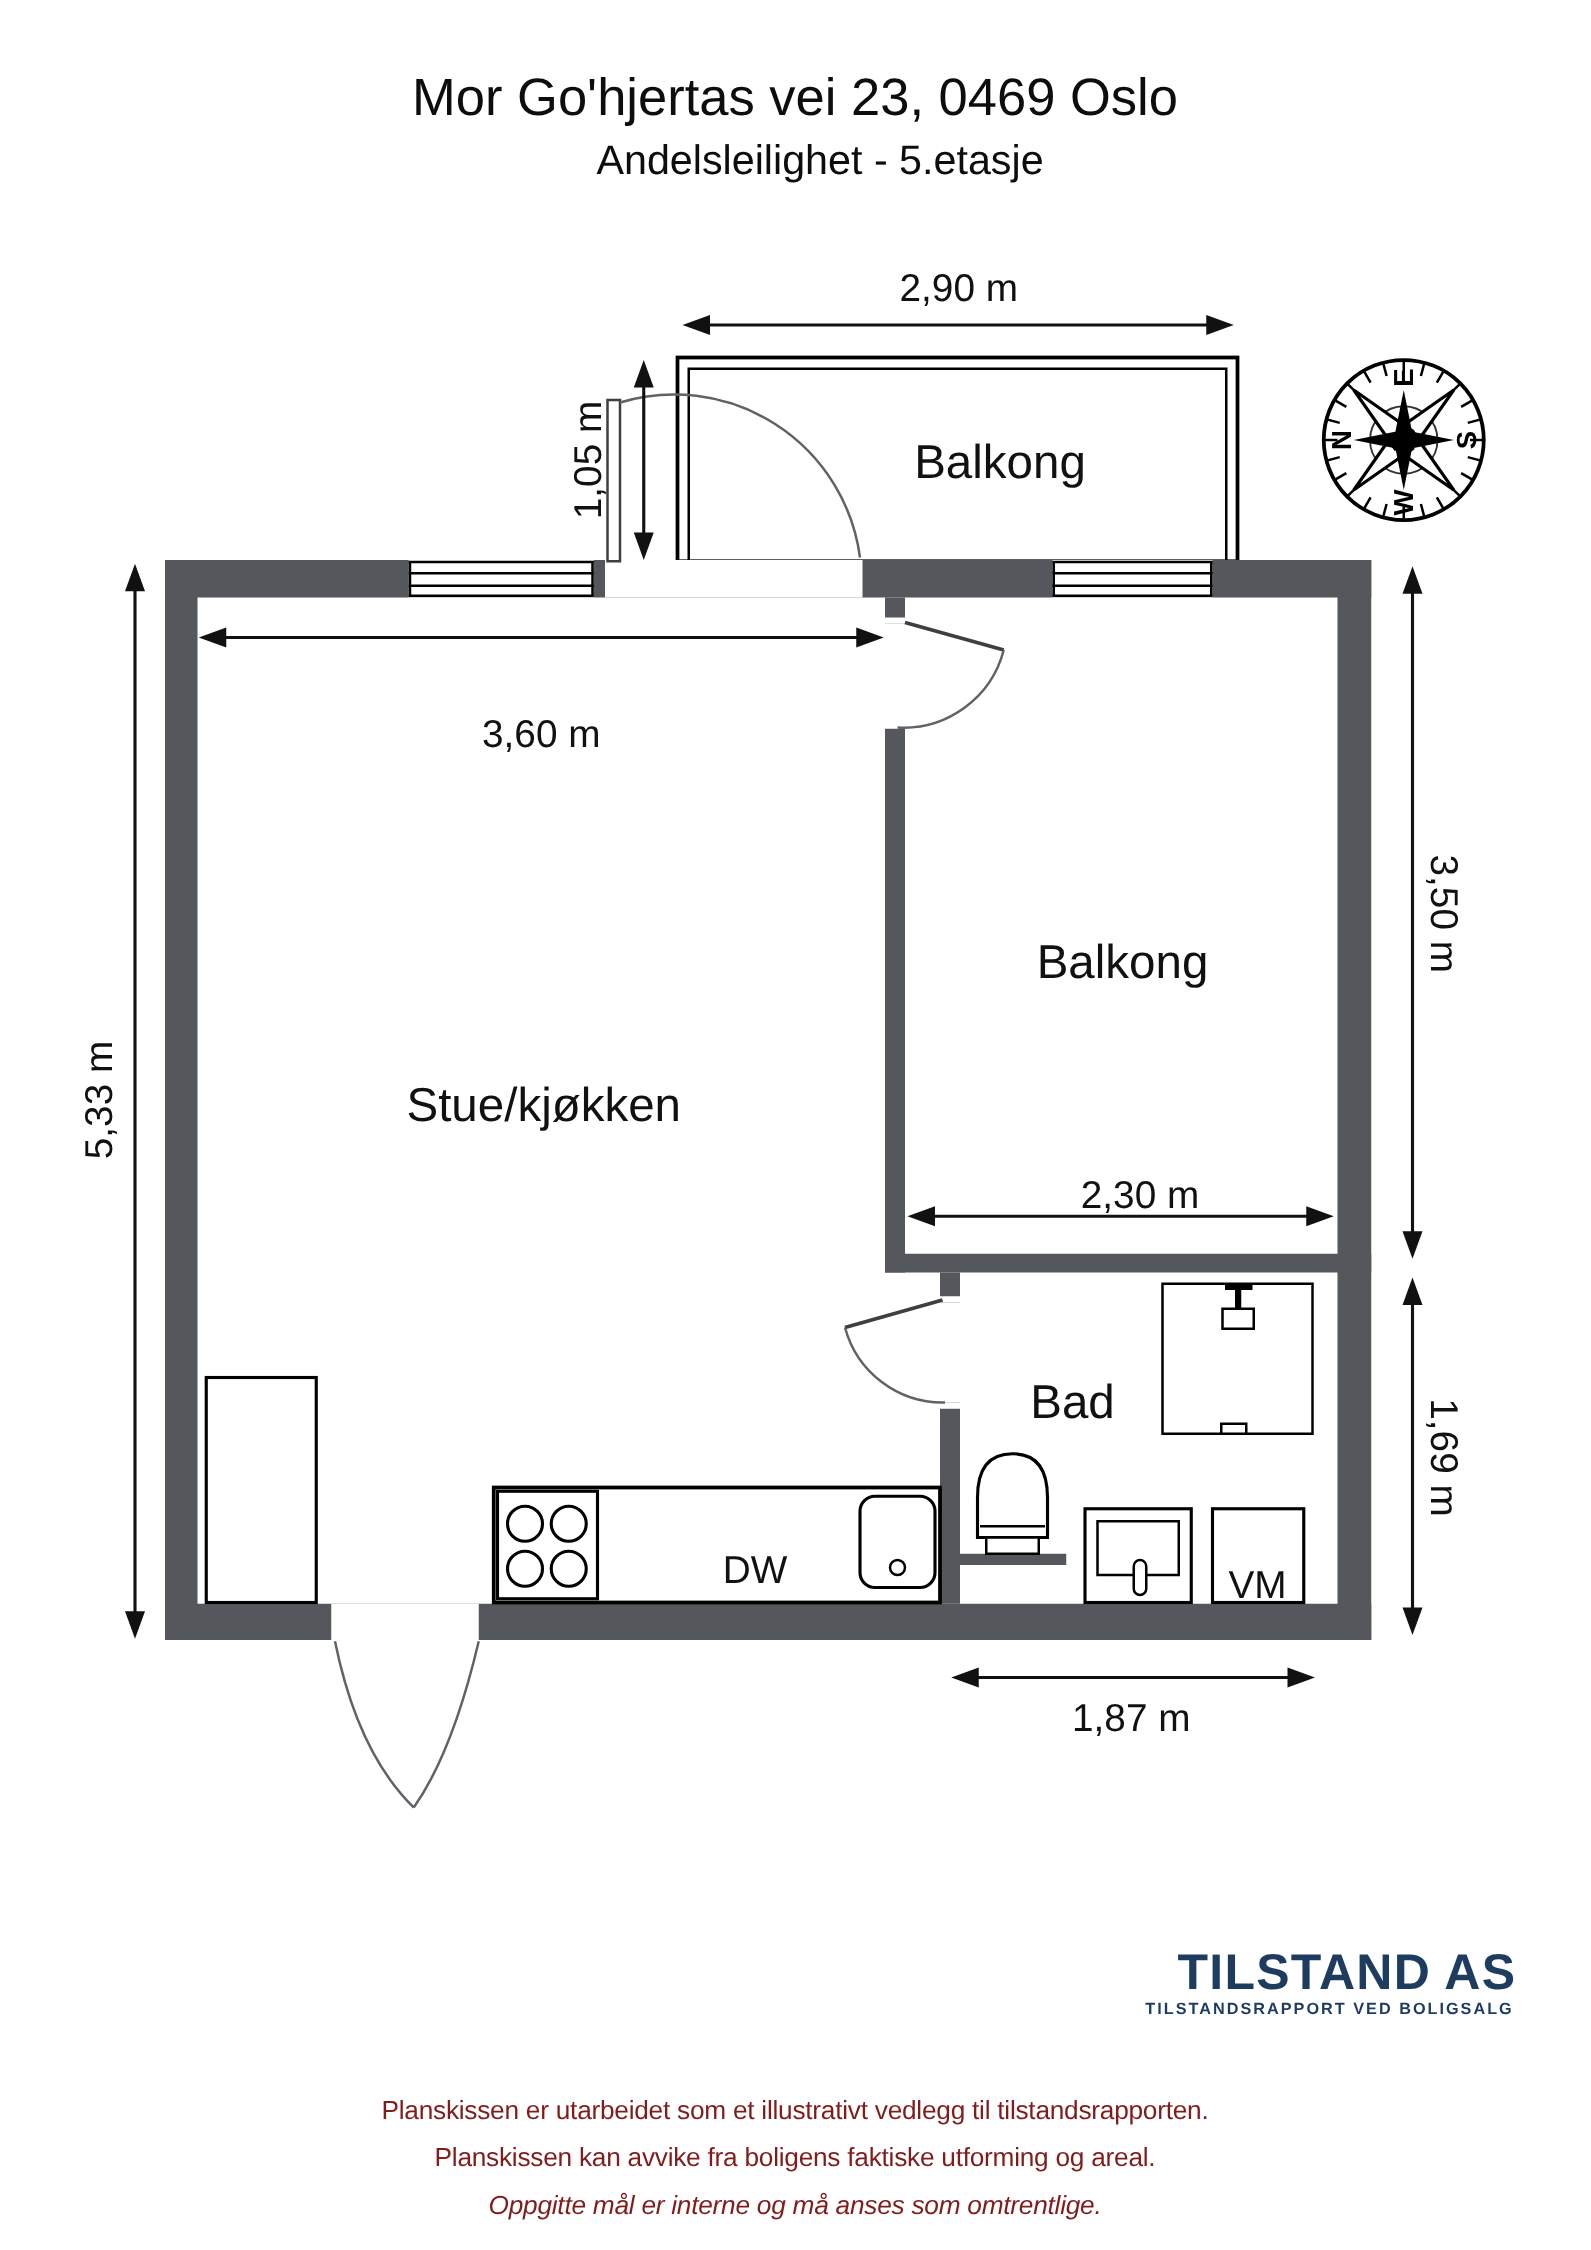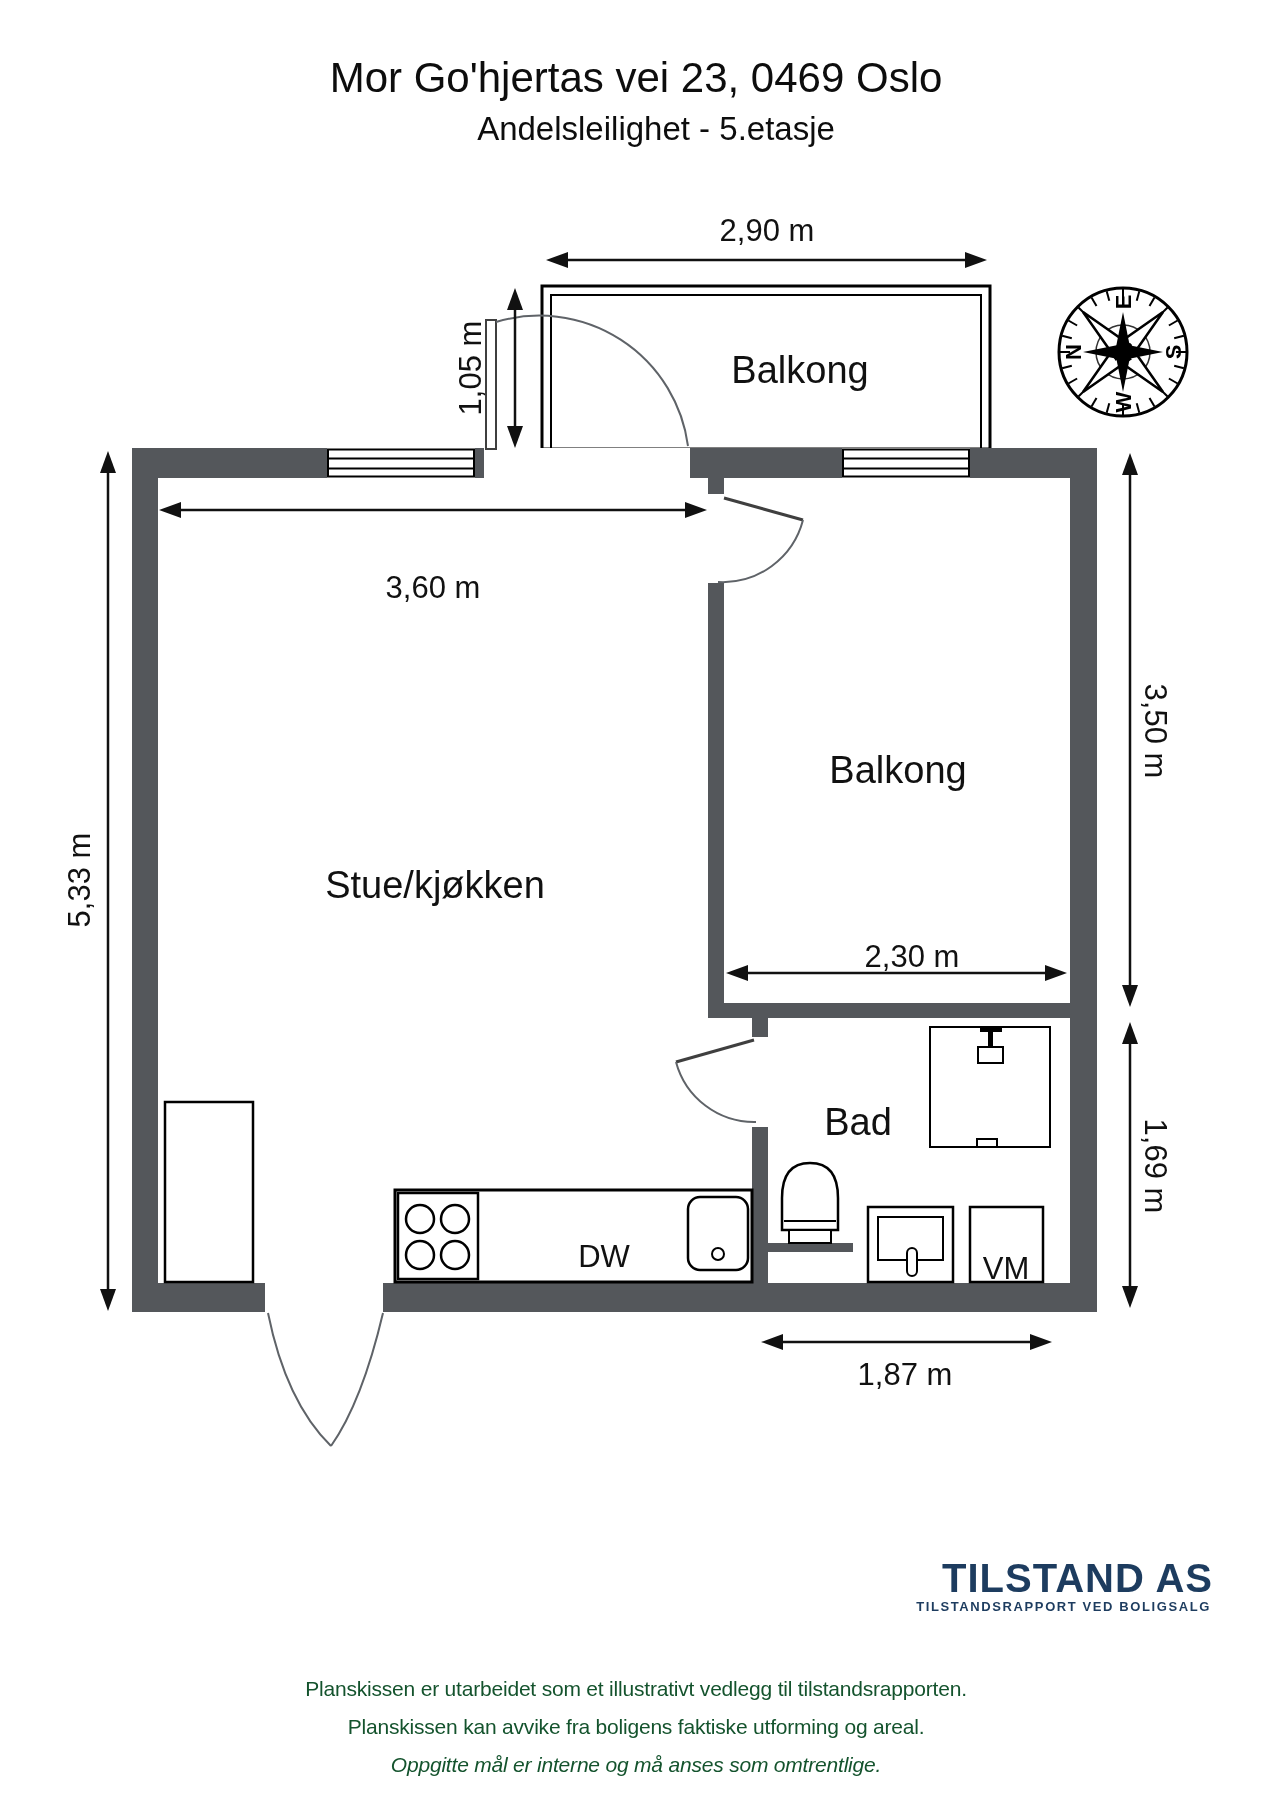--- a/index.html
+++ b/index.html
@@ -14,21 +14,21 @@
   .title{font-size:42px;color:#0d0d0d;}
   .subtitle{font-size:33px;color:#0d0d0d;}
   .room{font-size:38px;text-align:right;}
   .dim{font-size:31px;}
   .appl{font-size:31px;margin-top:24px;}
   .logoname{position:absolute;right:60px;top:1556px;font-size:40px;font-weight:bold;
             letter-spacing:1px;color:var(--navy,#1D3C5F);}
   .logotag{position:absolute;right:62px;top:1599px;font-size:13px;font-weight:bold;
            letter-spacing:1.6px;color:var(--navy,#1D3C5F);}
   .foot{position:absolute;left:636px;transform:translateX(-50%);font-size:21px;
-        letter-spacing:-0.2px;color:#14532d;white-space:nowrap;}
+        letter-spacing:-0.2px;color:#7f1d1d;white-space:nowrap;}
   text.cmp{font:bold 22px "Liberation Sans",sans-serif;fill:#000;}
 </style>
 </head>
 <body>
 
 <div id="page">
 
   <svg width="1273" height="1800" viewBox="0 0 1273 1800">
 
     <g>

